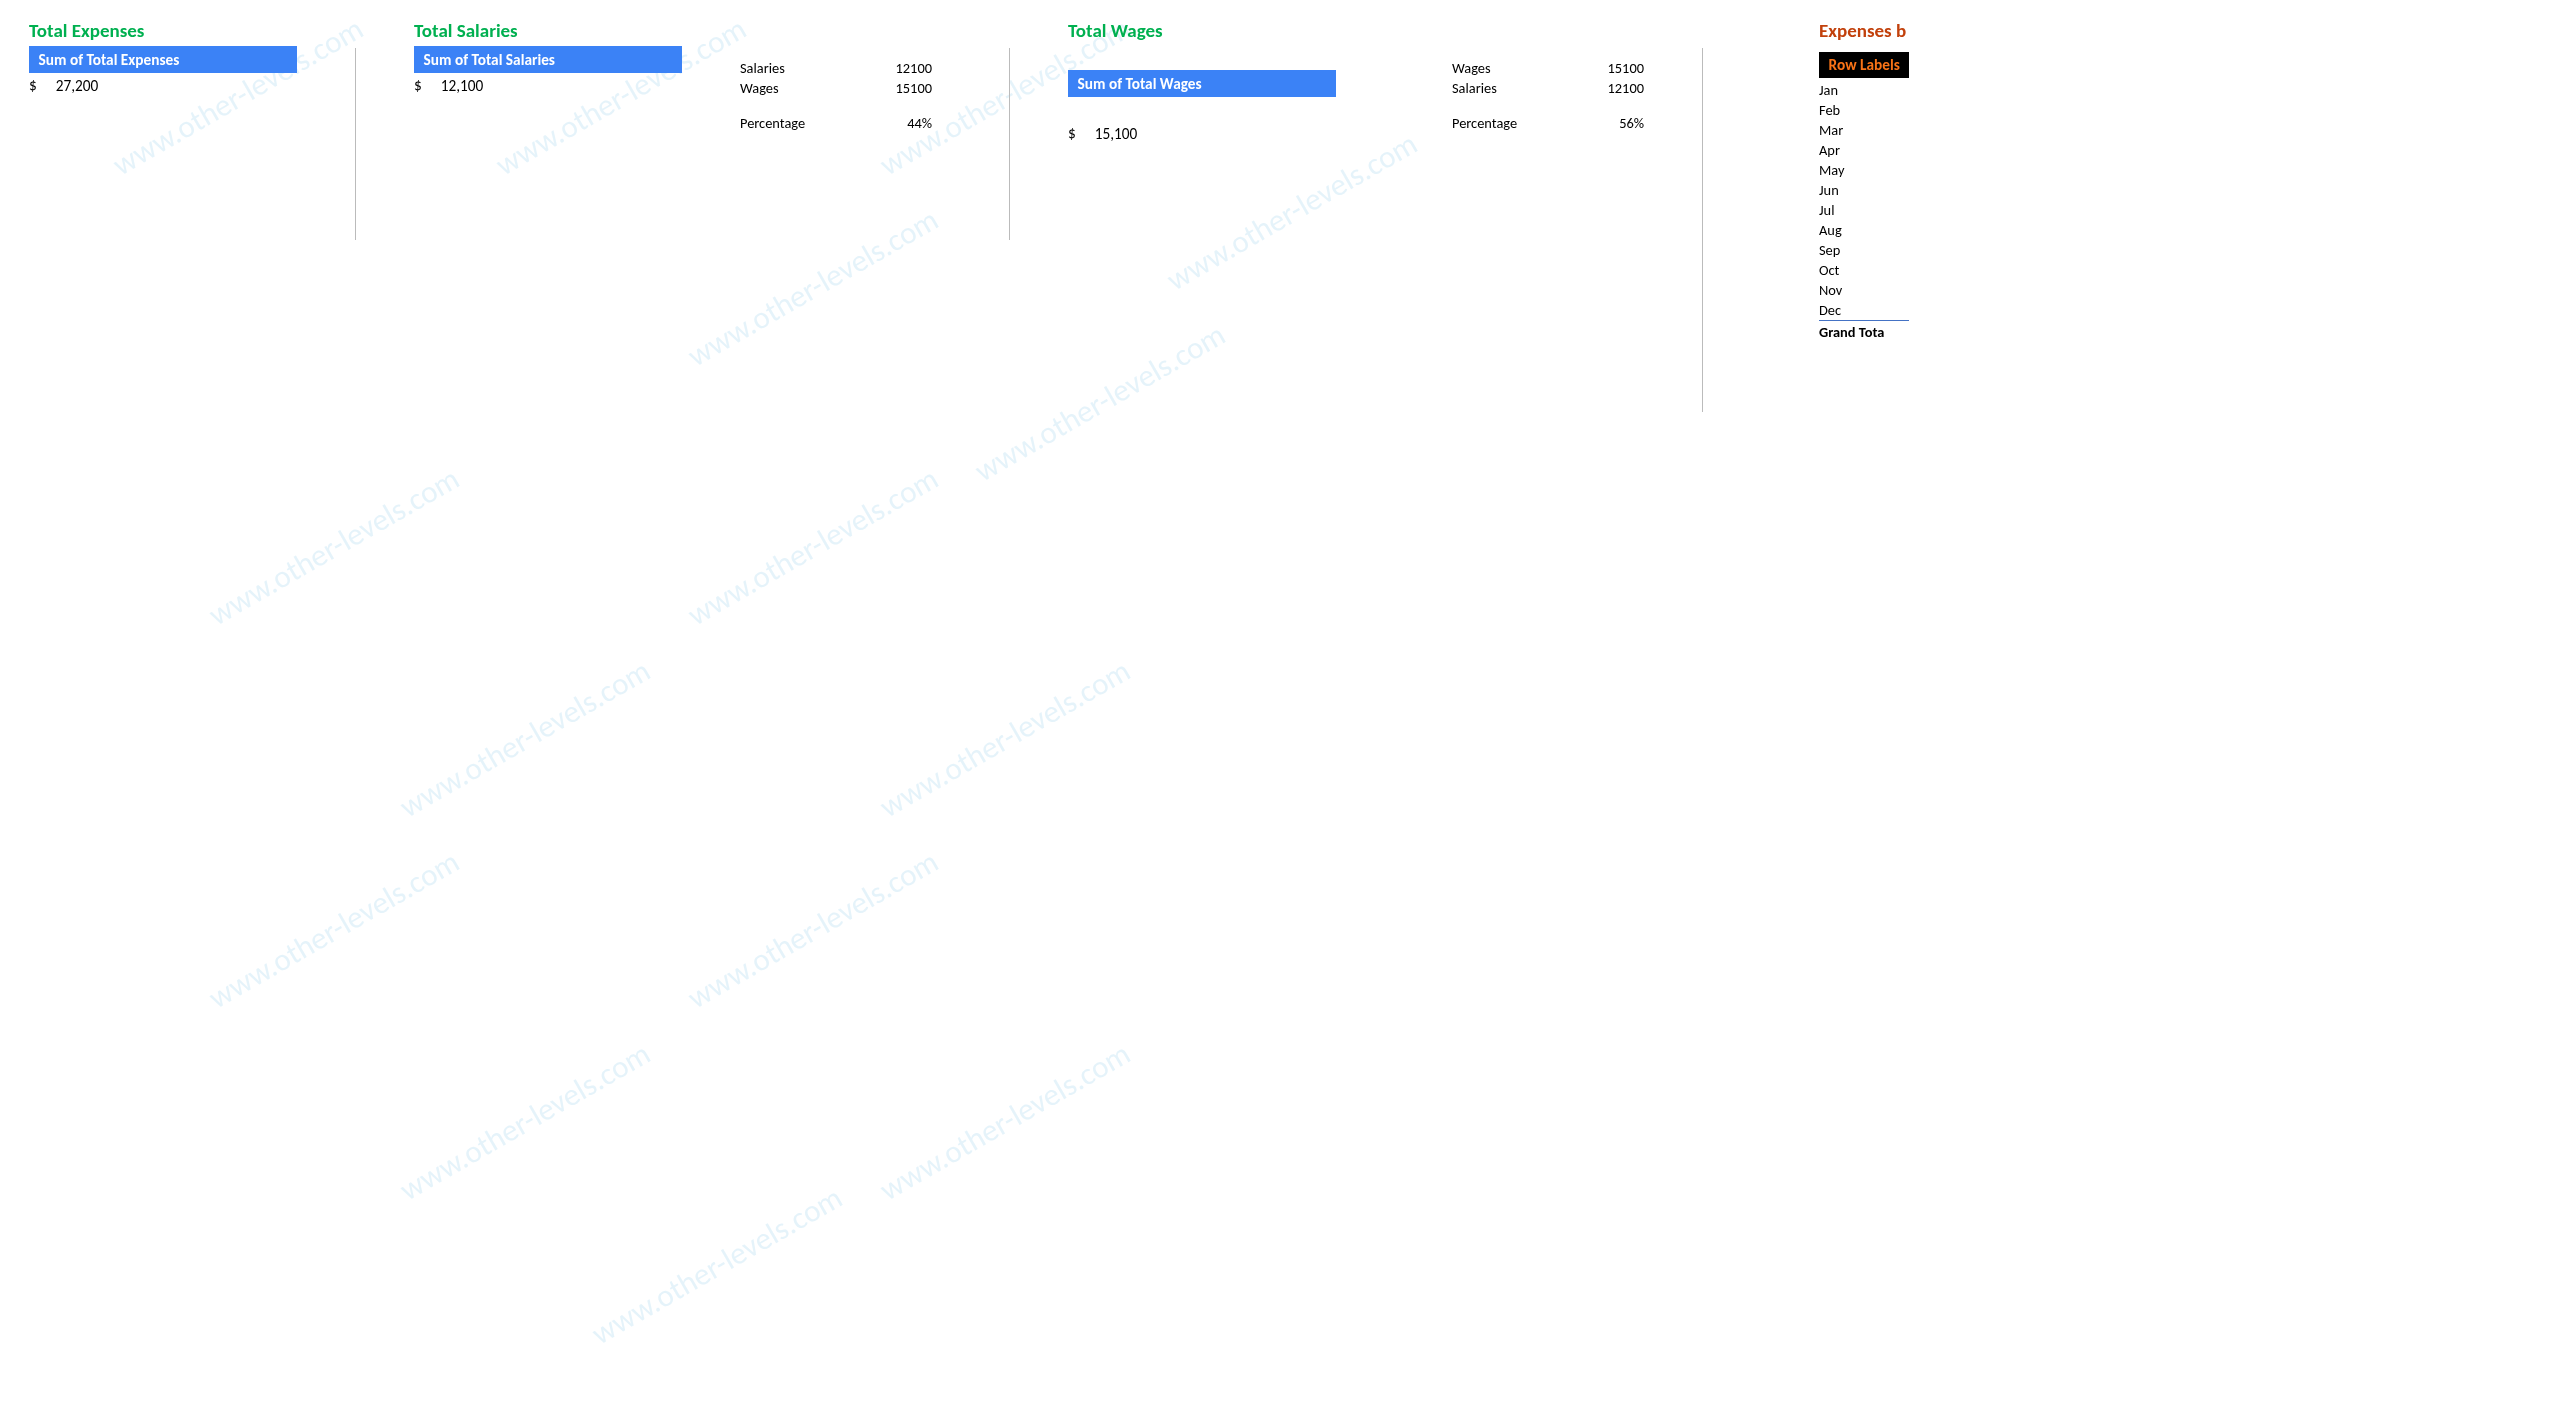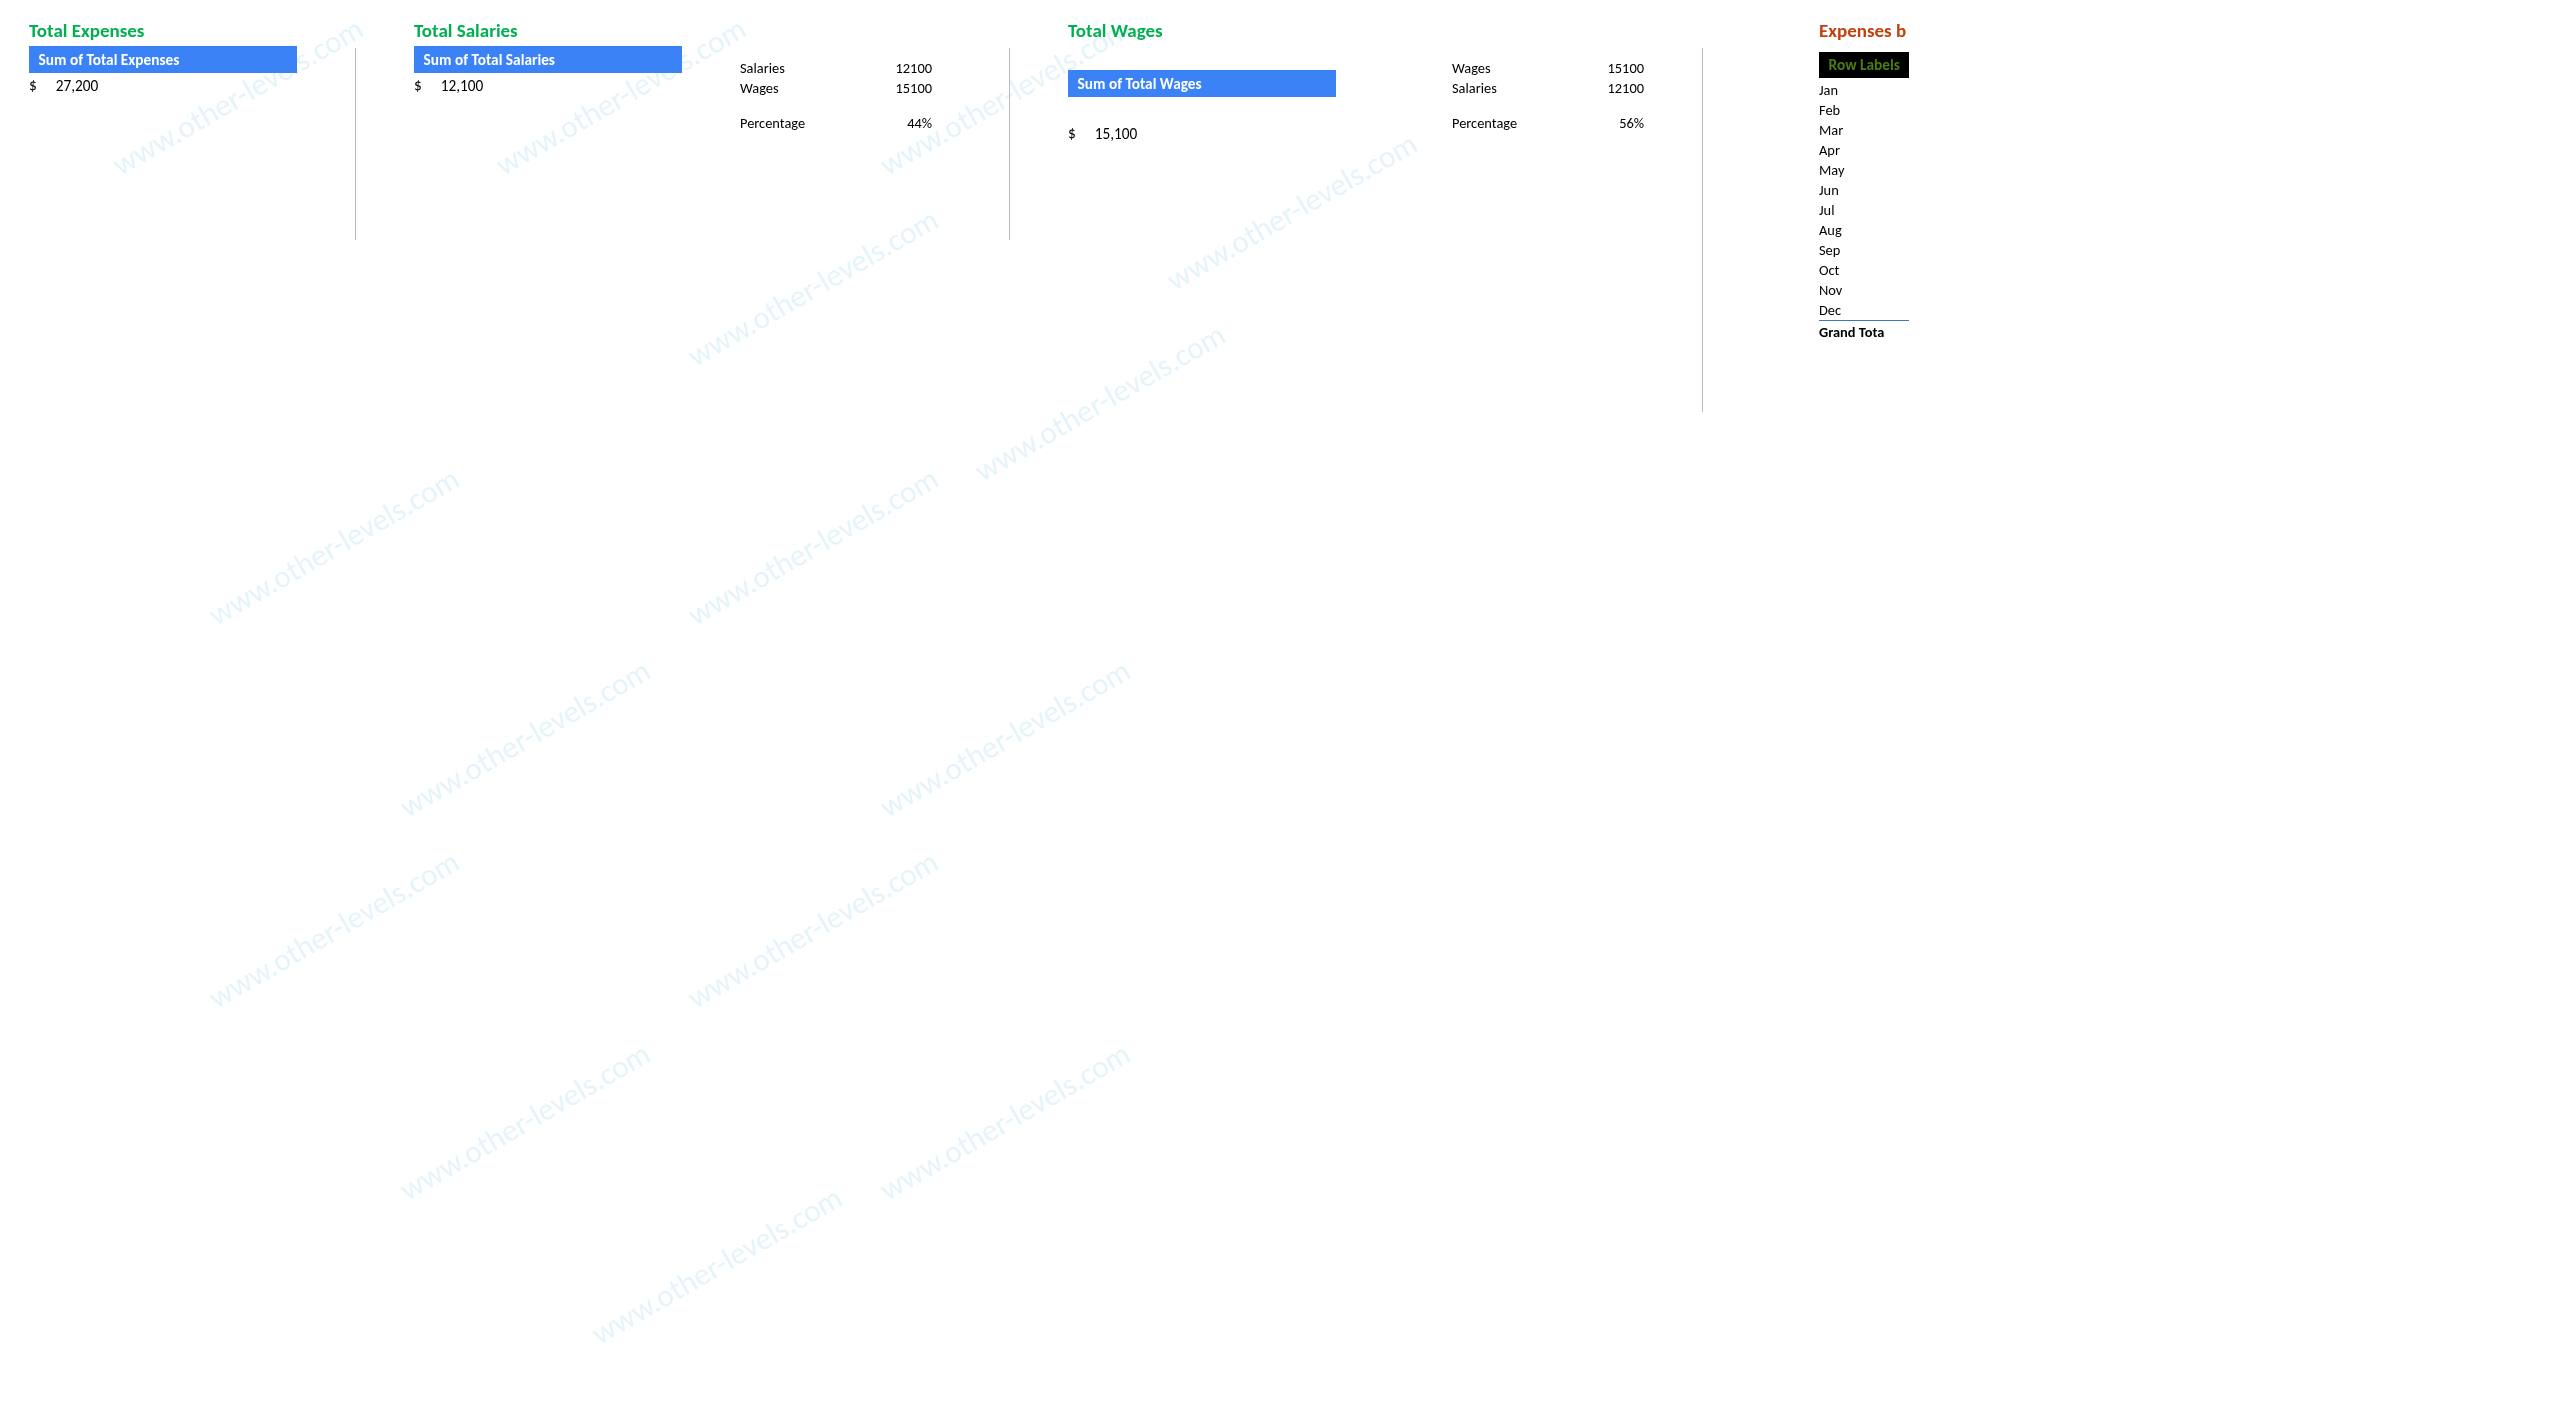--- a/index.html
+++ b/index.html
@@ -135,21 +135,21 @@
 
     .expenses-by-title {
       color: #c2410c;
       font-size: 19px;
       font-weight: 600;
       margin-bottom: 9.6px;
     }
 
     .row-labels-header {
       background: #000000;
-      color: #4d7c0f;
+      color: #f97316;
       padding: 3.8px 9.6px;
       font-size: 15.3px;
       font-weight: 600;
       display: inline-block;
       white-space: nowrap;
       margin-bottom: 1.9px;
     }
 
     .month-list {
       display: flex;

